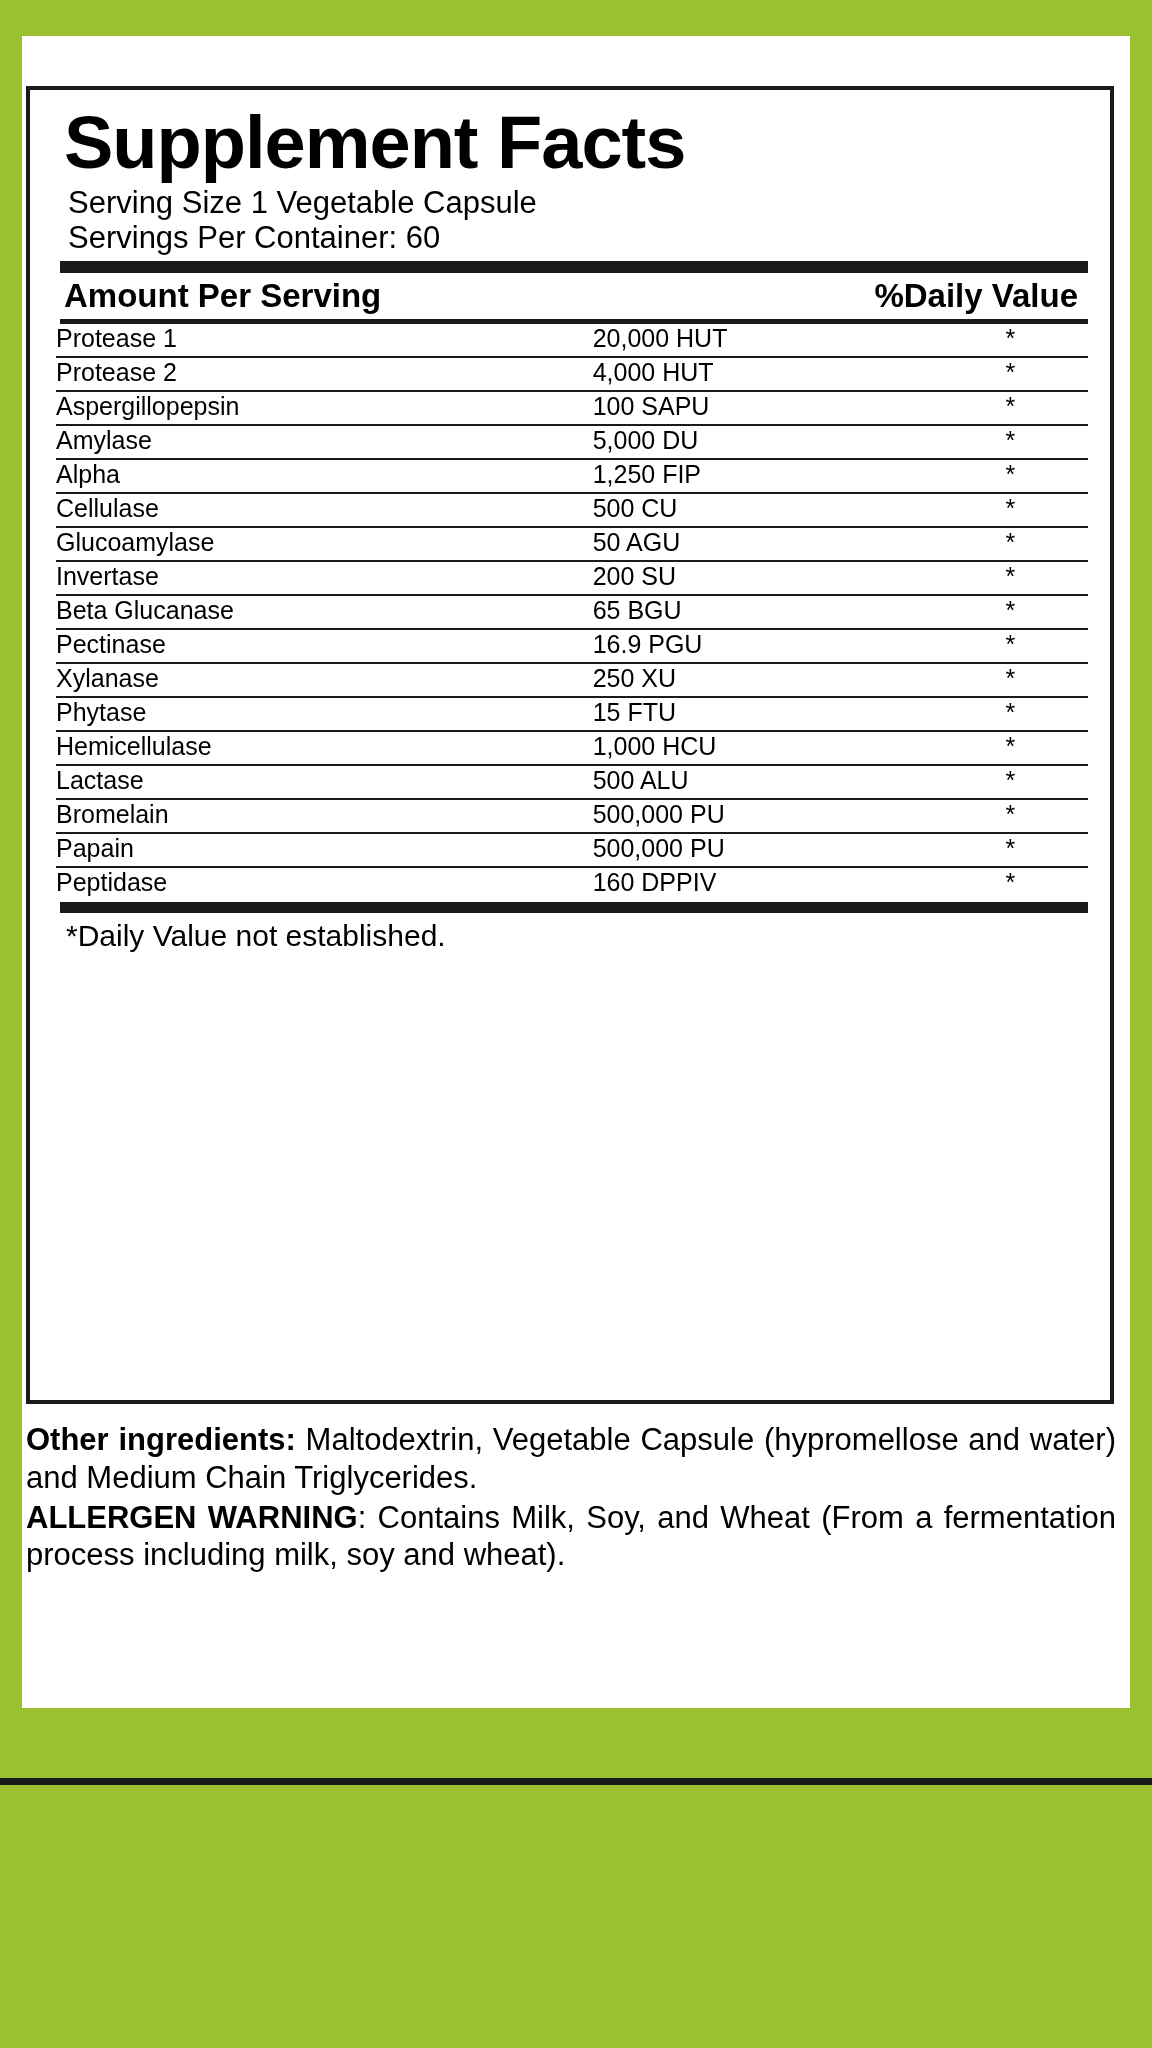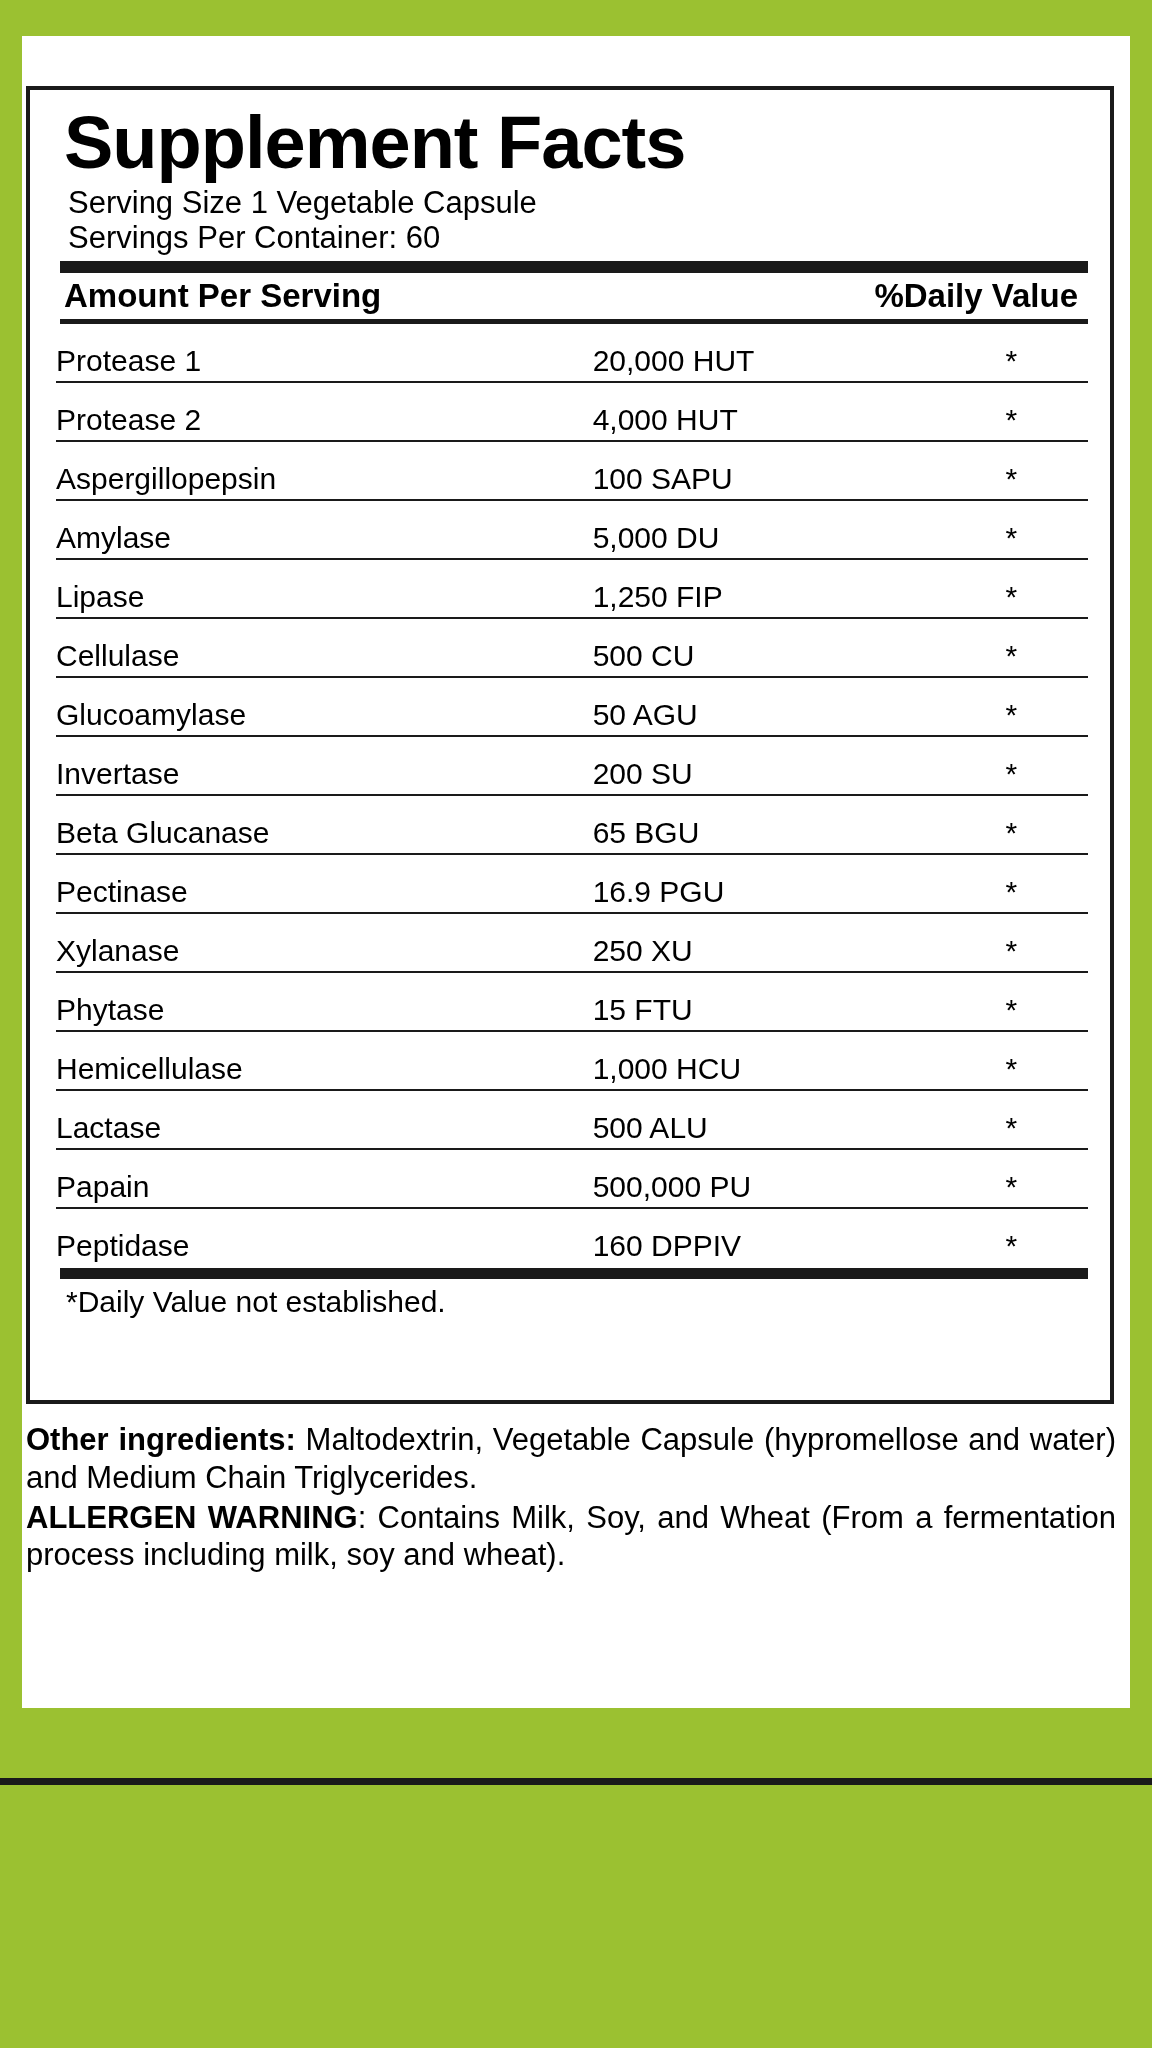--- a/index.html
+++ b/index.html
@@ -126,22 +126,22 @@
   }
   .hdr-left { flex: 1; }
   .hdr-right { padding-right: 6px; }
 
   table.sf-table {
     width: 100%;
     border-collapse: collapse;
     table-layout: fixed;
   }
   table.sf-table td {
-    font-size: 30px;
-    padding: 20px 0 3px 0;
+    font-size: 25px;
+    padding: 0 0 3px 0;
     border-top: 2px solid #1a1a1a;
     vertical-align: bottom;
     white-space: nowrap;
   }
   table.sf-table tr:first-child td {
     border-top: none;
   }
   td.c-name {
     text-align: left;
     padding-left: 8px;
@@ -228,21 +228,21 @@
             <td class="c-name">Aspergillopepsin</td>
             <td class="c-amt">100 SAPU</td>
             <td class="c-dv">*</td>
           </tr>
           <tr>
             <td class="c-name">Amylase</td>
             <td class="c-amt">5,000 DU</td>
             <td class="c-dv">*</td>
           </tr>
           <tr>
-            <td class="c-name">Lipase</td>
+            <td class="c-name">Alpha</td>
             <td class="c-amt">1,250 FIP</td>
             <td class="c-dv">*</td>
           </tr>
           <tr>
             <td class="c-name">Cellulase</td>
             <td class="c-amt">500 CU</td>
             <td class="c-dv">*</td>
           </tr>
           <tr>
             <td class="c-name">Glucoamylase</td>
@@ -275,20 +275,25 @@
             <td class="c-dv">*</td>
           </tr>
           <tr>
             <td class="c-name">Hemicellulase</td>
             <td class="c-amt">1,000 HCU</td>
             <td class="c-dv">*</td>
           </tr>
           <tr>
             <td class="c-name">Lactase</td>
             <td class="c-amt">500 ALU</td>
+            <td class="c-dv">*</td>
+          </tr>
+          <tr>
+            <td class="c-name">Bromelain</td>
+            <td class="c-amt">500,000 PU</td>
             <td class="c-dv">*</td>
           </tr>
           <tr>
             <td class="c-name">Papain</td>
             <td class="c-amt">500,000 PU</td>
             <td class="c-dv">*</td>
           </tr>
           <tr>
             <td class="c-name">Peptidase</td>
             <td class="c-amt">160 DPPIV</td>

